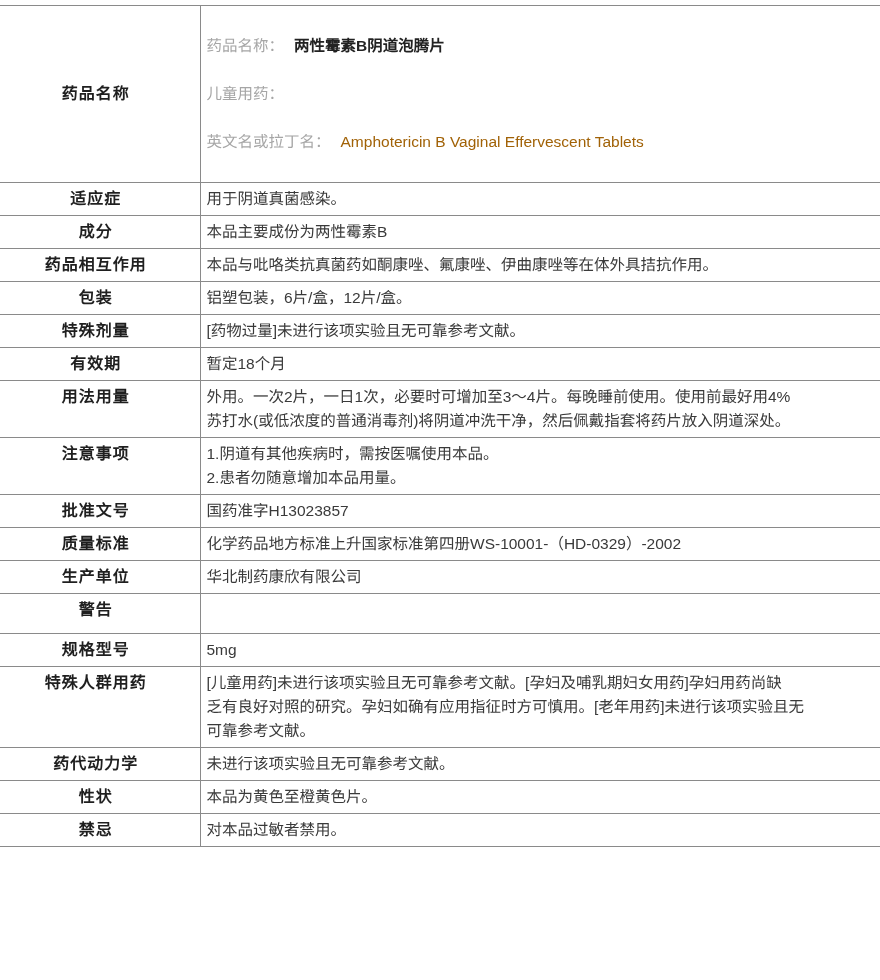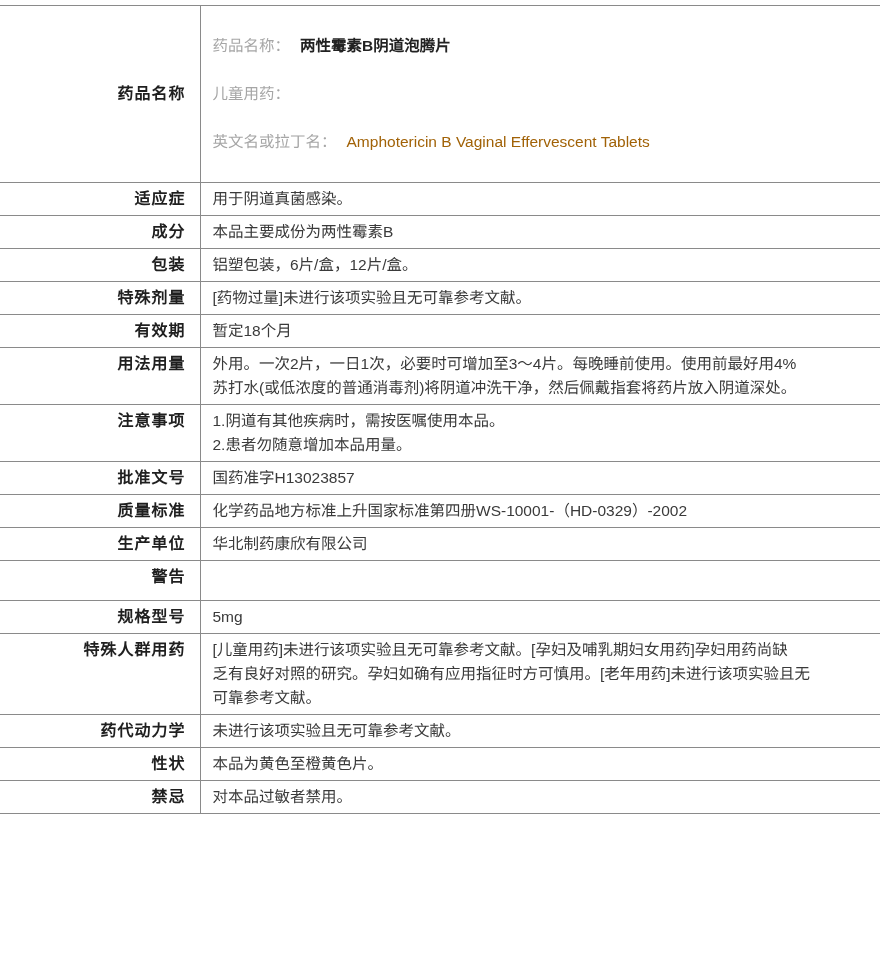--- a/index.html
+++ b/index.html
@@ -20,34 +20,33 @@
   table.spec-table {
     position: absolute; top: 5px; left: 0;
     width: 880px;
     border-collapse: collapse;
     border-top: 1px solid var(--border);
   }
   table.spec-table tr { border-bottom: 1px solid var(--border); }
   th.lbl {
     width: 200px;
     border-right: 1px solid var(--border);
-    text-align: right;
     vertical-align: top;
     padding: 4px 14px 4px 6px;
     font-size: 16px;
     font-weight: bold;
     color: var(--label);
     line-height: 24px;
     letter-spacing: 1px;
     white-space: nowrap;
   }
   tr.v-mid th.lbl { vertical-align: middle; }
   td.val {
     vertical-align: top;
-    padding: 4px 24px 4px 12px;
+    padding: 4px 24px 4px 6px;
     font-size: 15.5px;
     line-height: 24px;
     color: var(--content);
     white-space: pre-line;
   }
   td.val .empty { display: inline-block; min-height: 24px; }
   .sub-line { line-height: 24px; white-space: normal; }
   .sub-label { color: var(--muted); margin-right: 10px; }
   .strong-val { color: #222; font-weight: bold; }
   .en-val { color: #a16207; }
@@ -66,20 +65,24 @@
           <div class="sub-line"><span class="sub-label">英文名或拉丁名：</span><span class="en-val">Amphotericin B Vaginal Effervescent Tablets</span></div>
         </td>
       </tr>
       <tr>
         <th class="lbl">适应症</th>
         <td class="val">用于阴道真菌感染。</td>
       </tr>
       <tr>
         <th class="lbl">成分</th>
         <td class="val">本品主要成份为两性霉素B</td>
+      </tr>
+      <tr>
+        <th class="lbl">药品相互作用</th>
+        <td class="val">本品与吡咯类抗真菌药如酮康唑、氟康唑、伊曲康唑等在体外具拮抗作用。</td>
       </tr>
       <tr>
         <th class="lbl">包装</th>
         <td class="val">铝塑包装，6片/盒，12片/盒。</td>
       </tr>
       <tr>
         <th class="lbl">特殊剂量</th>
         <td class="val">[药物过量]未进行该项实验且无可靠参考文献。</td>
       </tr>
       <tr>

